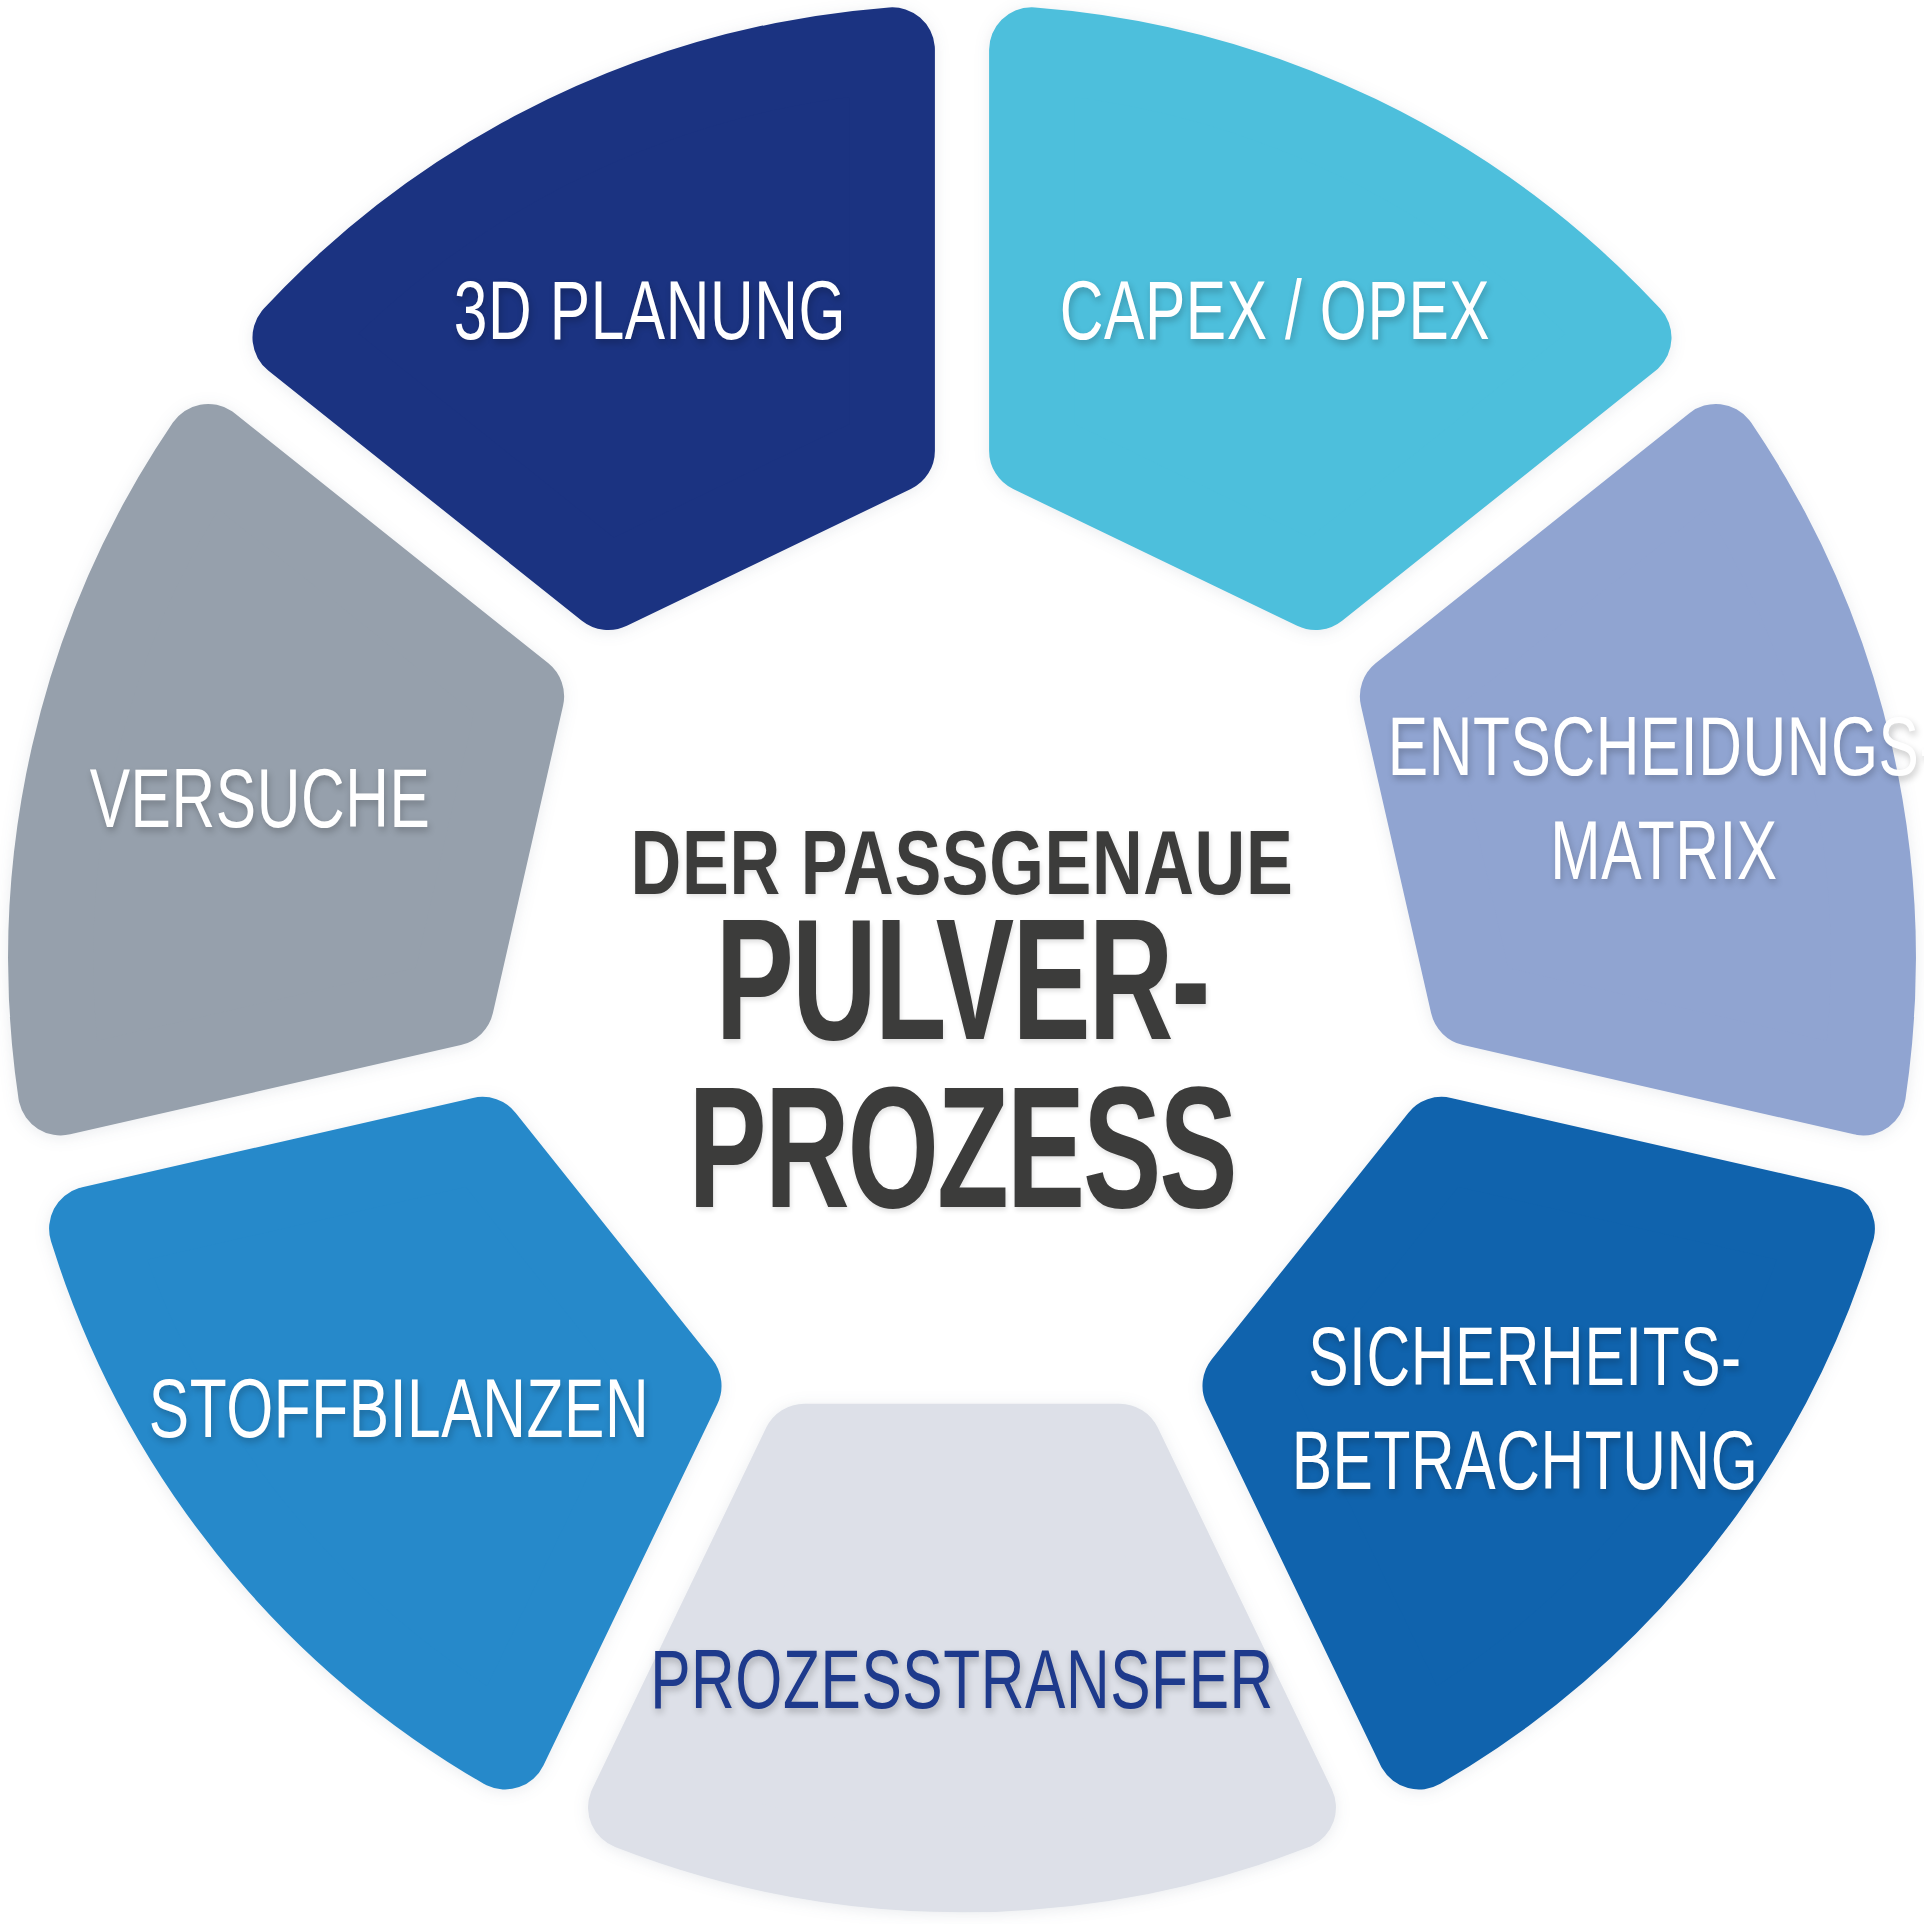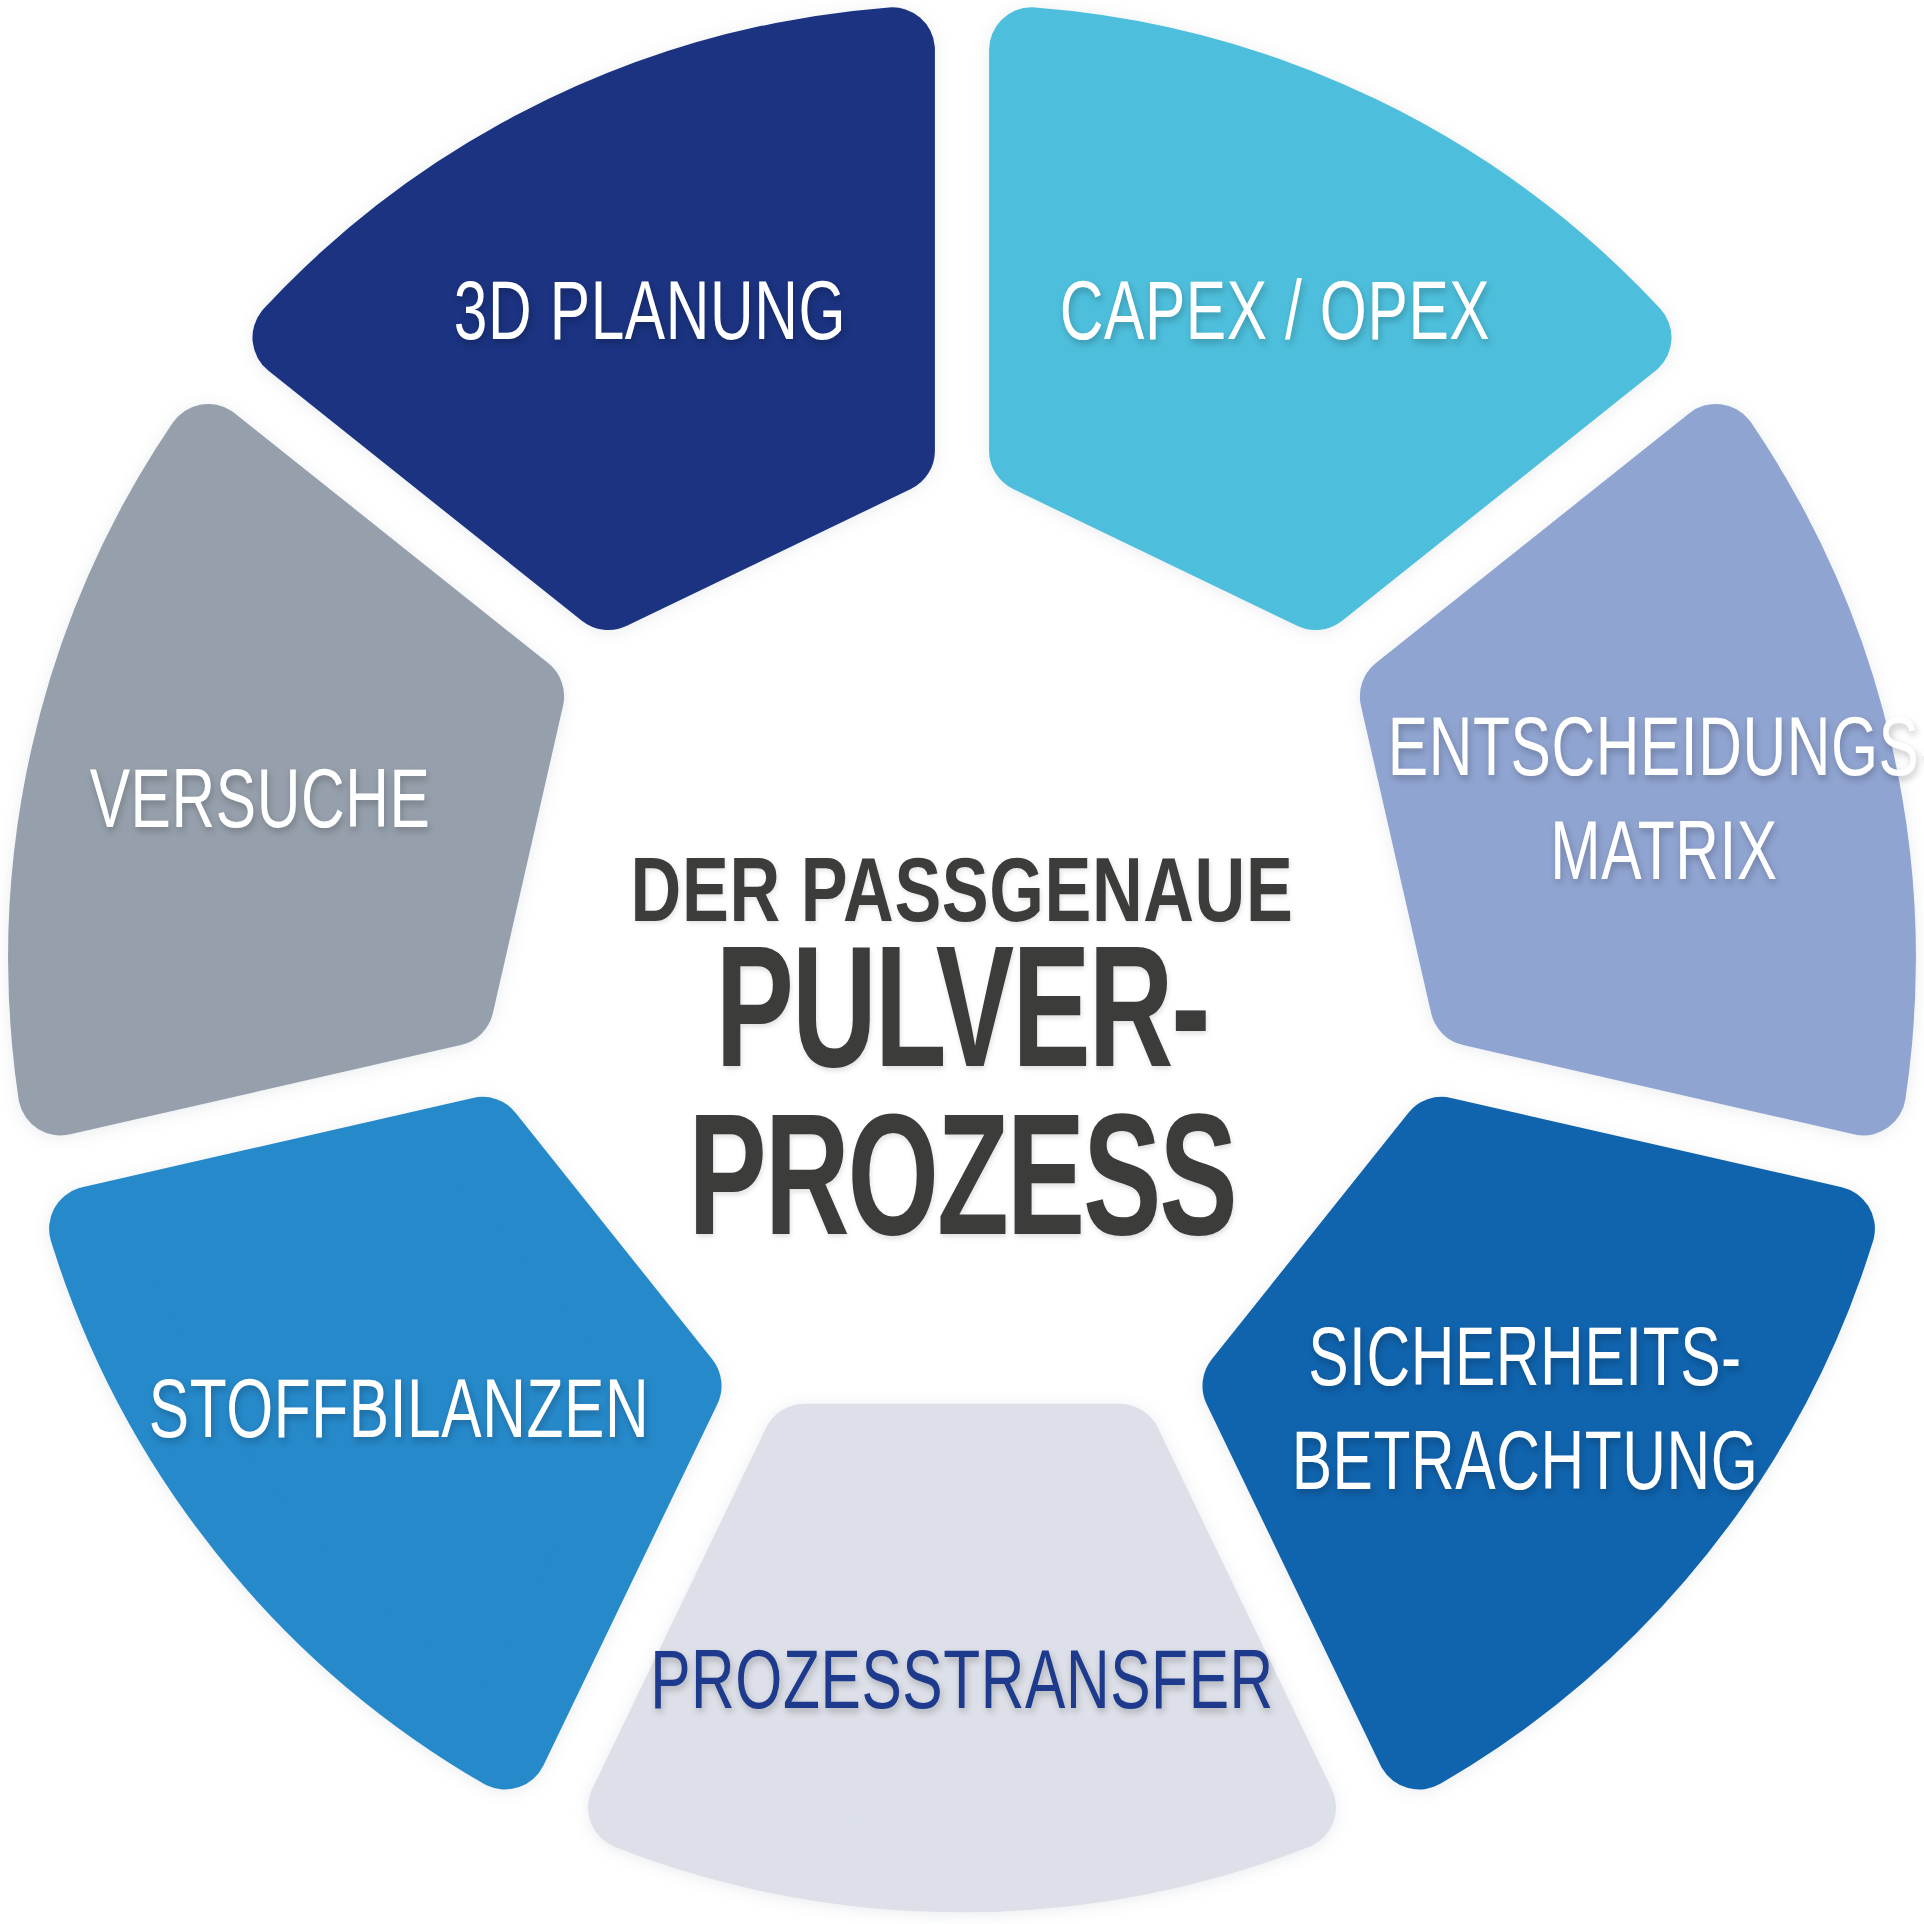--- a/index.html
+++ b/index.html
@@ -47,21 +47,21 @@
   <div class="seg-label" style="left: 1275px; top: 310px; color: rgb(255, 255, 255);">CAPEX / OPEX</div>
   <div class="seg-label" style="left: 1664px; top: 798px; color: rgb(255, 255, 255);">ENTSCHEIDUNGS-
 MATRIX</div>
   <div class="seg-label" style="left: 1525px; top: 1408px; color: rgb(255, 255, 255);">SICHERHEITS-
 BETRACHTUNG</div>
   <div class="seg-label" style="left: 962px; top: 1679px; color: rgb(30, 58, 140);">PROZESSTRANSFER</div>
   <div class="seg-label" style="left: 399px; top: 1408px; color: rgb(255, 255, 255);">STOFFBILANZEN</div>
   <div class="seg-label" style="left: 260px; top: 798px; color: rgb(255, 255, 255);">VERSUCHE</div>
   <div class="seg-label" style="left: 650px; top: 310px; color: rgb(255, 255, 255);">3D PLANUNG</div>
 
-  <div class="center-block" style="color: rgb(60, 60, 59); margin-top: 27px;">
+  <div class="center-block" style="color: rgb(60, 60, 59);">
     <div class="kicker">DER PASSGENAUE</div>
     <div class="big">
       <div>PULVER-</div>
       <div>PROZESS</div>
     </div>
   </div>
 
 </div>
 
 

